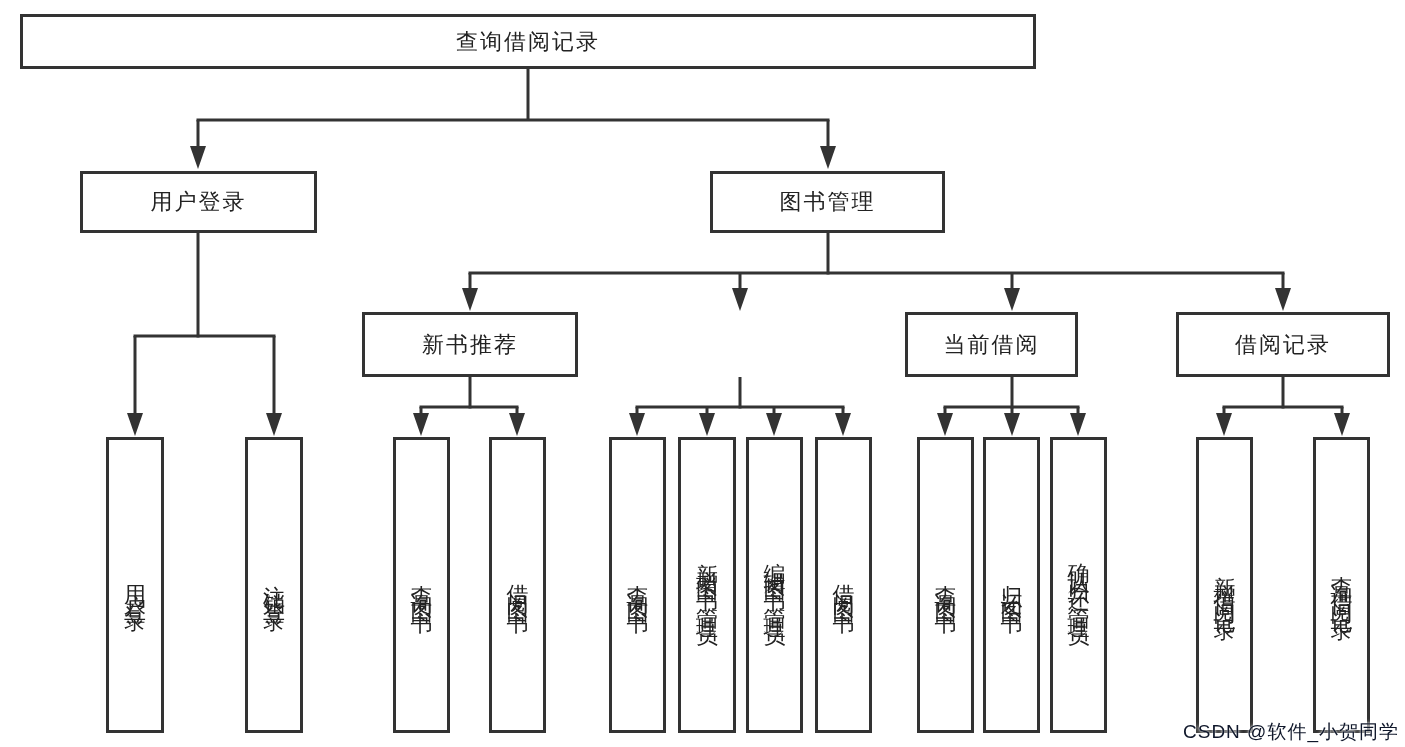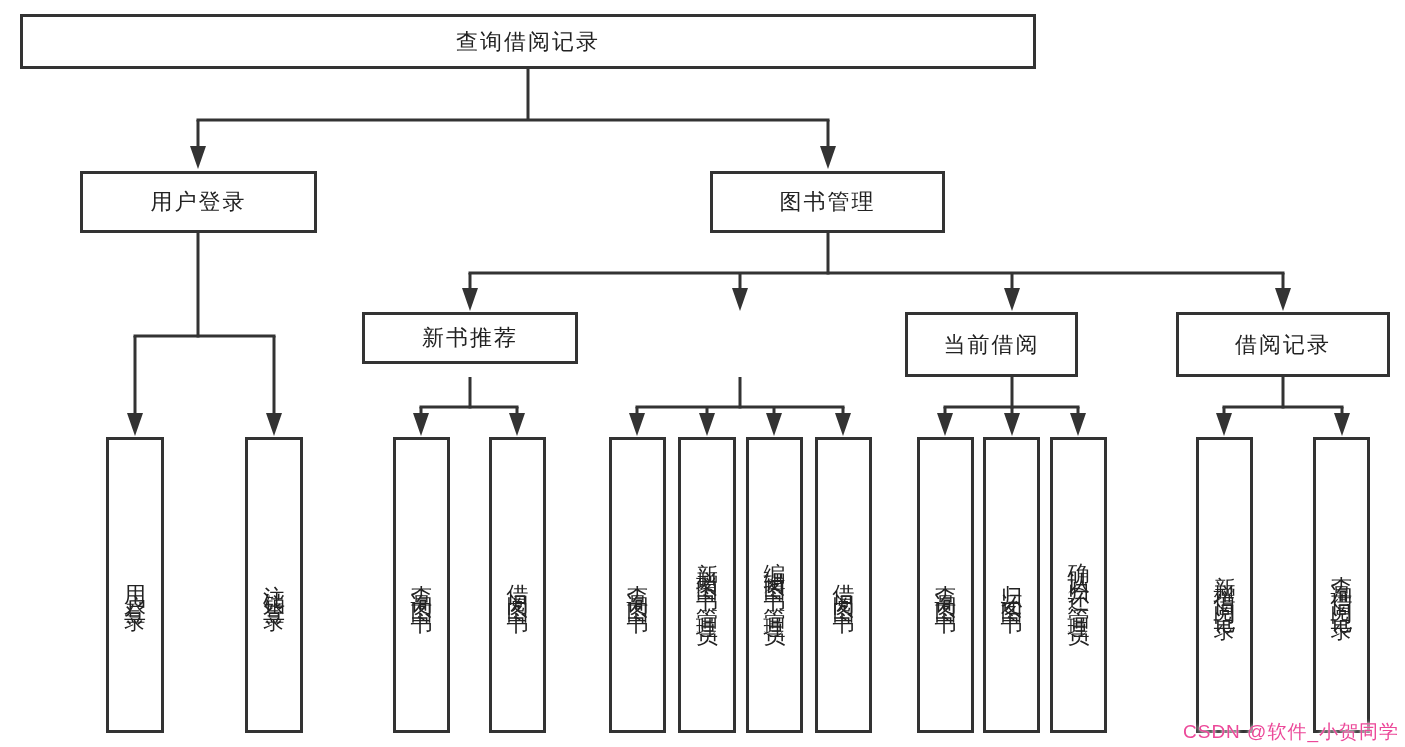--- a/index.html
+++ b/index.html
@@ -52,21 +52,21 @@
     letter-spacing: 9px;
     line-height: 1;
     color: #222222;
     white-space: nowrap;
   }
   .watermark {
     position: absolute;
     left: 1183px;
     top: 719px;
     font-size: 19px;
-    color: #ec4899;
+    color: #0f172a;
     letter-spacing: 1px;
     white-space: nowrap;
     z-index: 5;
     text-shadow: 0 0 2px #ffffff, 0 0 4px #ffffff;
   }
 </style>
 </head>
 <body>
 
 <div class="canvas">
@@ -154,21 +154,21 @@
     <span>查询借阅记录</span>
   </div>
 
   <div class="hbox" style="left:80px; top:171px; width:237px; height:62px;">
     <span>用户登录</span>
   </div>
   <div class="hbox" style="left:710px; top:171px; width:235px; height:62px;">
     <span>图书管理</span>
   </div>
 
-  <div class="hbox" style="left:362px; top:312px; width:216px; height:52px;">
+  <div class="hbox" style="left:362px; top:312px; width:216px; height:65px;">
     <span>新书推荐</span>
   </div>
   <div class="hbox" style="left:905px; top:312px; width:173px; height:65px;">
     <span>当前借阅</span>
   </div>
   <div class="hbox" style="left:1176px; top:312px; width:214px; height:65px;">
     <span>借阅记录</span>
   </div>
 
   <div class="vbox" style="left:106px; top:437px; width:58px; height:296px;">

